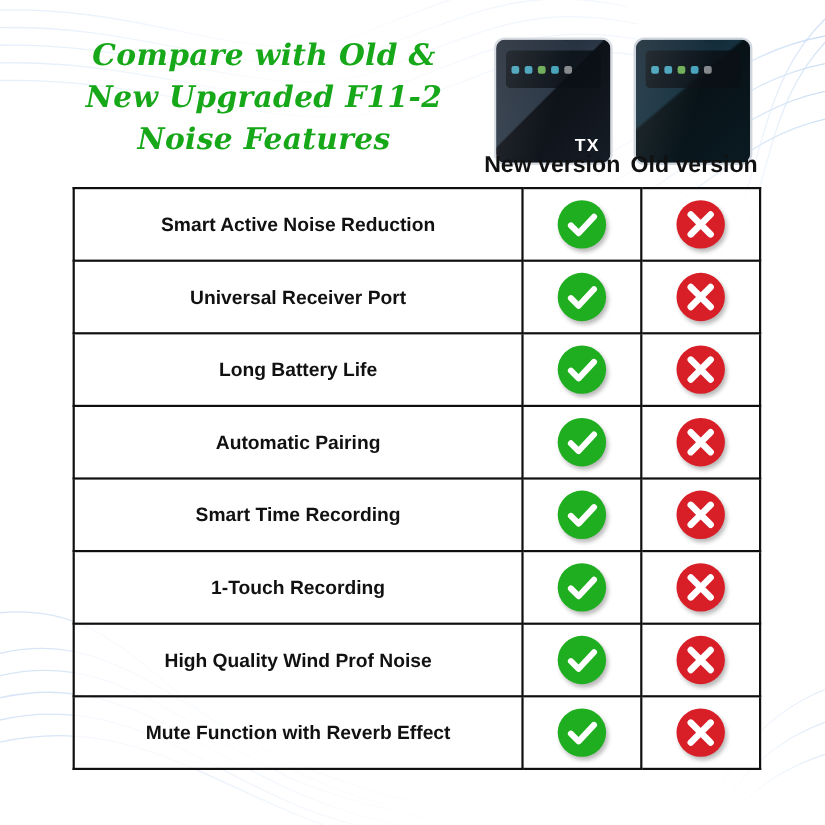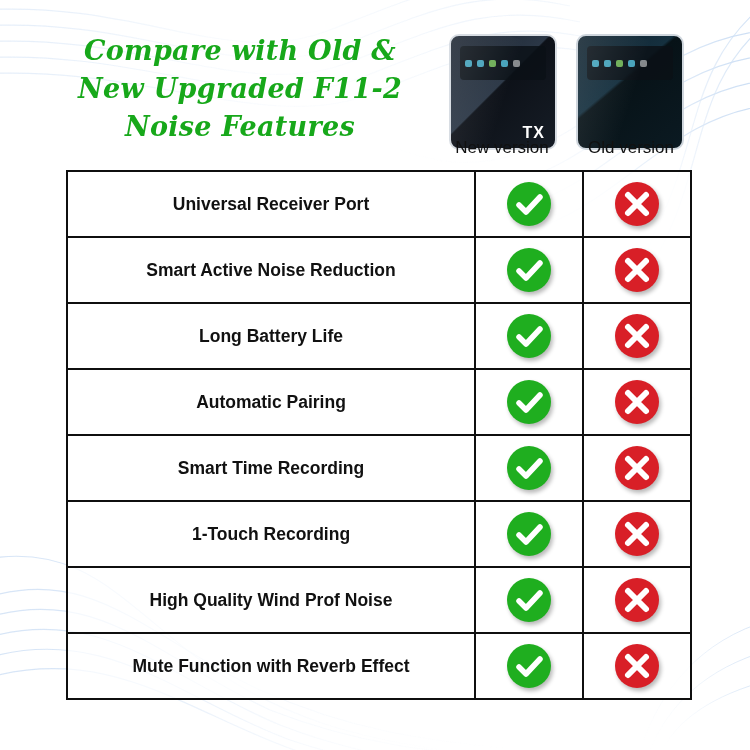--- a/index.html
+++ b/index.html
@@ -109,22 +109,22 @@
     font-weight: bold;
     font-size: 16px;
     letter-spacing: 1px;
     font-family: "Liberation Sans", sans-serif;
   }
 
   
   .col-caption {
     position: absolute;
     top: 138px;
-    font-size: 17px;
-    font-weight: normal;
+    font-size: 21px;
+    font-weight: bold;
     color: #111111;
     text-align: center;
     z-index: 3;
   }
   .col-caption.new { left: 432px; width: 140px; }
   .col-caption.old { left: 568px; width: 126px; }
 
   
   .table-wrap {
     position: absolute;
@@ -244,30 +244,30 @@
   </div>
 </div>
 
 <div class="col-caption new">New version</div>
 <div class="col-caption old">Old version</div>
 
 <div class="table-wrap">
   <table class="cmp">
     <tbody>
         <tr>
+          <td class="feature">Smart Active Noise Reduction</td>
+          <td class="mark"><span class="badge yes"><svg width="44" height="44" viewBox="0 0 44 44">
+                <path d="M12 23 L19 30 L33 15" fill="none" stroke="#ffffff" stroke-width="5.5" stroke-linecap="round" stroke-linejoin="round"></path>
+              </svg></span></td>
+          <td class="mark"><span class="badge no"><svg width="44" height="44" viewBox="0 0 44 44">
+                <path d="M13 13 L31 31 M31 13 L13 31" fill="none" stroke="#ffffff" stroke-width="6" stroke-linecap="round"></path>
+              </svg></span></td>
+        </tr>
+        <tr>
           <td class="feature">Universal Receiver Port</td>
-          <td class="mark"><span class="badge yes"><svg width="44" height="44" viewBox="0 0 44 44">
-                <path d="M12 23 L19 30 L33 15" fill="none" stroke="#ffffff" stroke-width="5.5" stroke-linecap="round" stroke-linejoin="round"></path>
-              </svg></span></td>
-          <td class="mark"><span class="badge no"><svg width="44" height="44" viewBox="0 0 44 44">
-                <path d="M13 13 L31 31 M31 13 L13 31" fill="none" stroke="#ffffff" stroke-width="6" stroke-linecap="round"></path>
-              </svg></span></td>
-        </tr>
-        <tr>
-          <td class="feature">Smart Active Noise Reduction</td>
           <td class="mark"><span class="badge yes"><svg width="44" height="44" viewBox="0 0 44 44">
                 <path d="M12 23 L19 30 L33 15" fill="none" stroke="#ffffff" stroke-width="5.5" stroke-linecap="round" stroke-linejoin="round"></path>
               </svg></span></td>
           <td class="mark"><span class="badge no"><svg width="44" height="44" viewBox="0 0 44 44">
                 <path d="M13 13 L31 31 M31 13 L13 31" fill="none" stroke="#ffffff" stroke-width="6" stroke-linecap="round"></path>
               </svg></span></td>
         </tr>
         <tr>
           <td class="feature">Long Battery Life</td>
           <td class="mark"><span class="badge yes"><svg width="44" height="44" viewBox="0 0 44 44">

